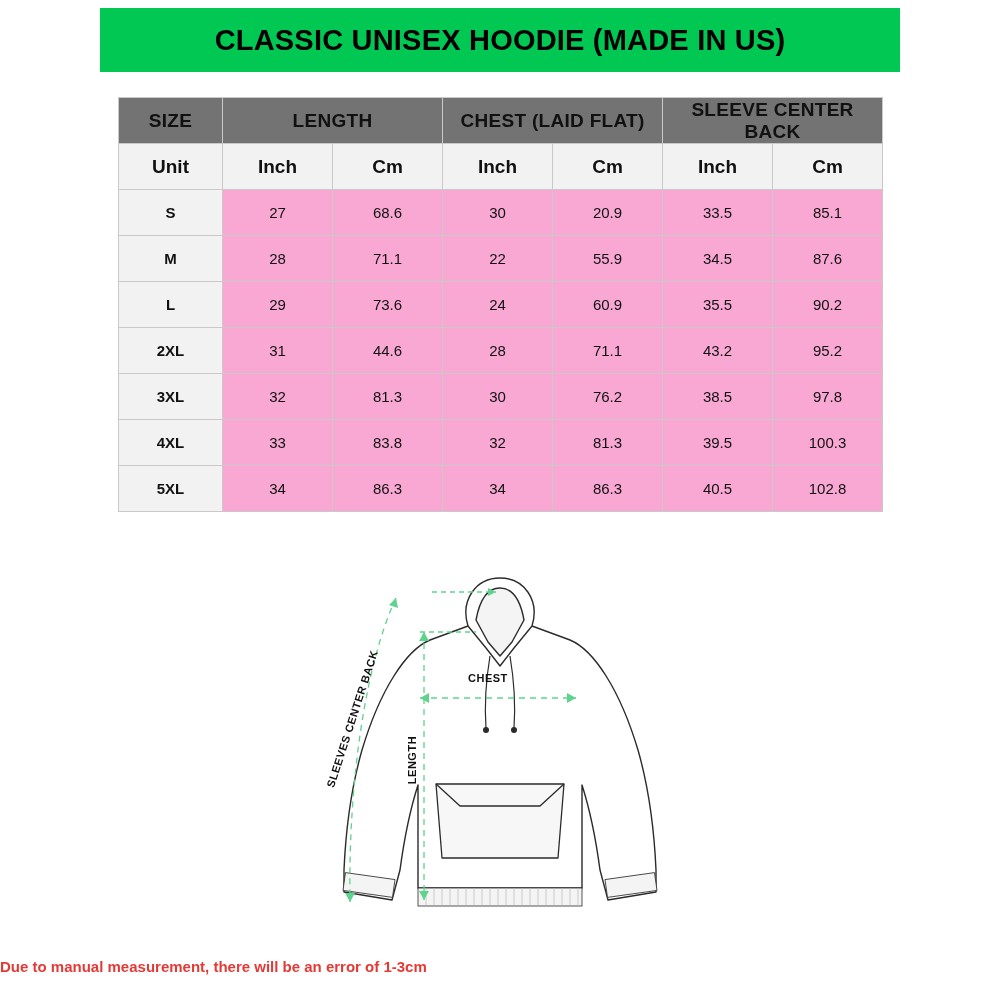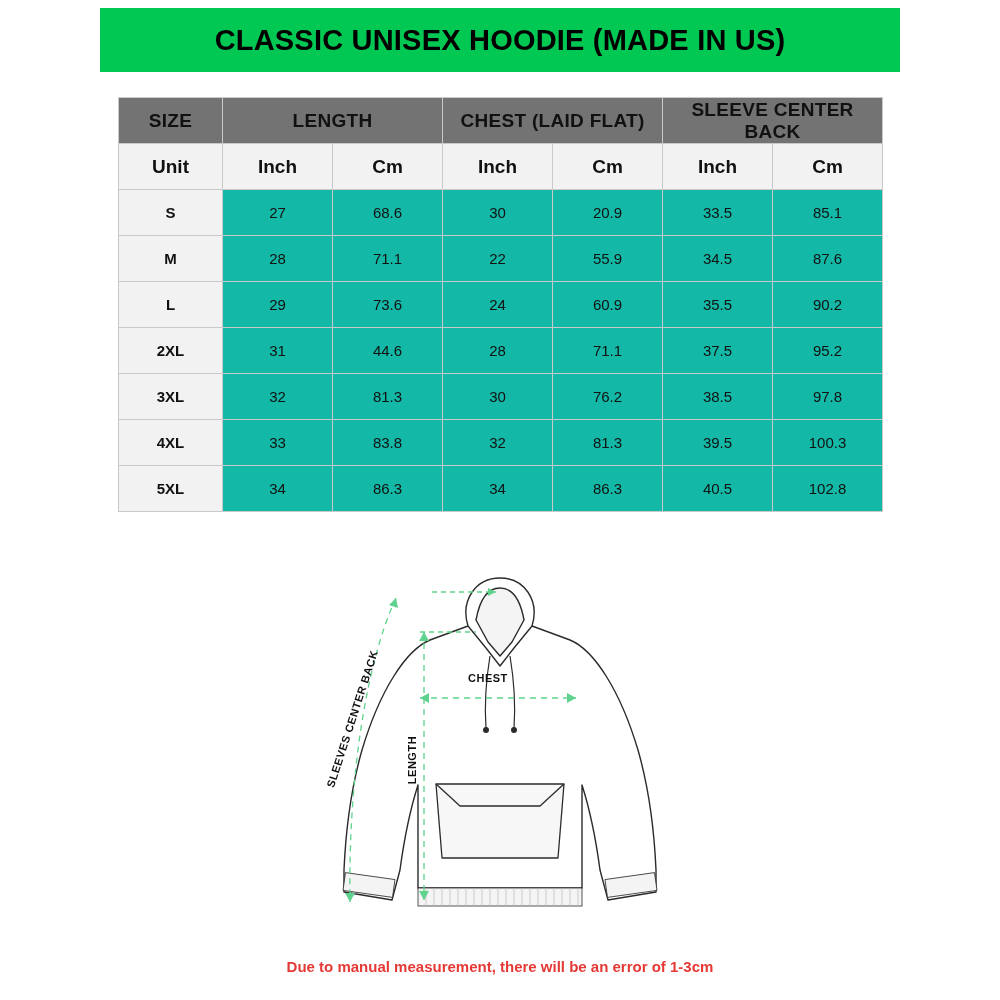--- a/index.html
+++ b/index.html
@@ -68,21 +68,21 @@
     font-weight: bold;
     font-size: 19px;
     letter-spacing: 0.3px;
   }
   table.size-table tbody tr.unit-row td {
     background: #f2f2f2;
     font-weight: bold;
     font-size: 19px;
   }
   table.size-table tbody tr.data-row td {
-    background: #14b8a6;
+    background: #f9a8d4;
     font-size: 15px;
   }
   table.size-table tbody tr.data-row td.size-cell {
     font-weight: bold;
     background: #f2f2f2;
   }
   col.c-size { width: 104px; }
   col.c-num  { width: 110px; }
 
   
@@ -92,21 +92,20 @@
     top: 570px;
     width: 400px;
     height: 360px;
     text-align: right;
   }
   .note {
     position: absolute;
     left: 0;
     right: 0;
     top: 958px;
-    text-align: center;
     color: #e53935;
     font-size: 15px;
     font-weight: bold;
   }
   .vtext {
     font-size: 11px;
     font-weight: bold;
     fill: #111111;
     letter-spacing: 0.5px;
   }
@@ -176,21 +175,21 @@
           <td>60.9</td>
           <td>35.5</td>
           <td>90.2</td>
         </tr>
         <tr class="data-row">
           <td class="size-cell">2XL</td>
           <td>31</td>
           <td>44.6</td>
           <td>28</td>
           <td>71.1</td>
-          <td>37.5</td>
+          <td>43.2</td>
           <td>95.2</td>
         </tr>
         <tr class="data-row">
           <td class="size-cell">3XL</td>
           <td>32</td>
           <td>81.3</td>
           <td>30</td>
           <td>76.2</td>
           <td>38.5</td>
           <td>97.8</td>

